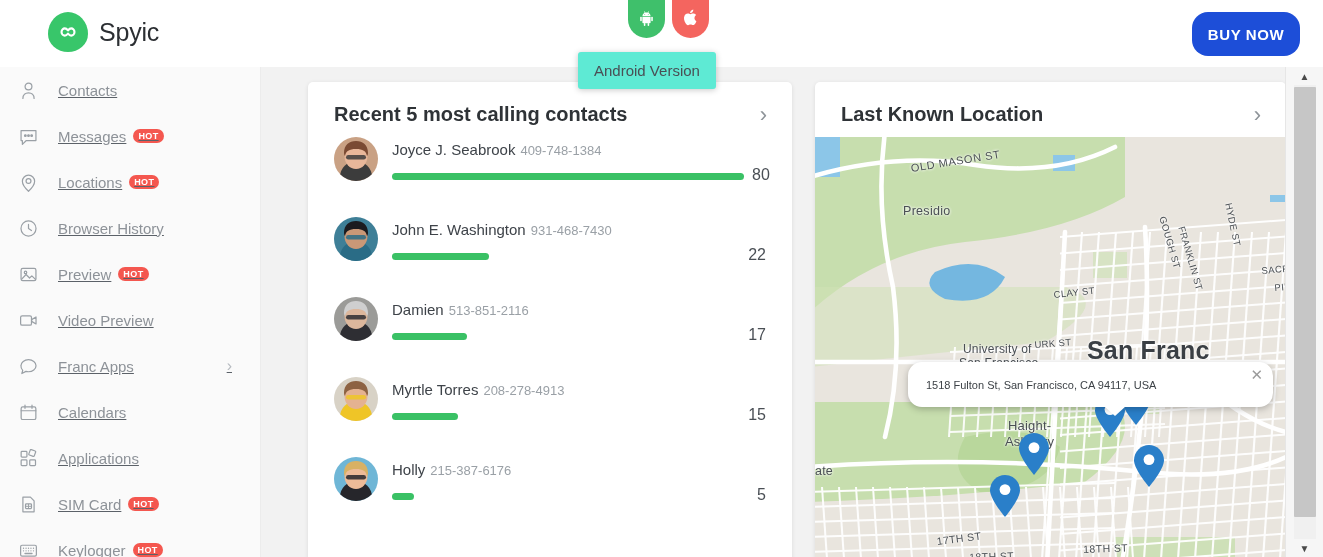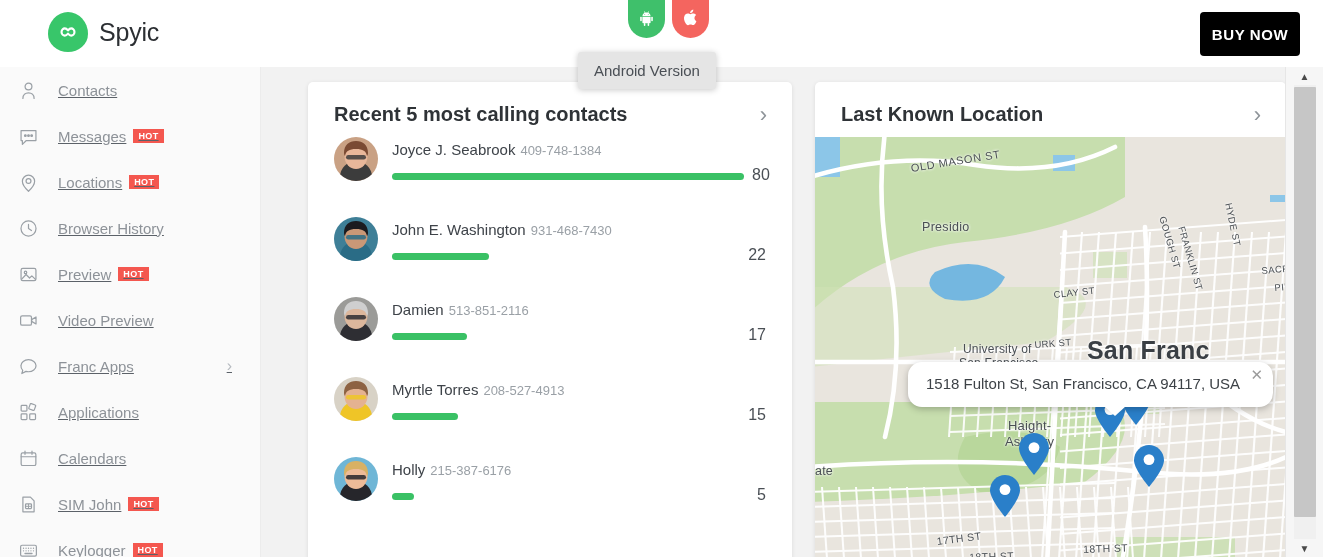--- a/index.html
+++ b/index.html
@@ -19,39 +19,39 @@
   .logo-mark svg{display:block;}
   .logo-text{font-size:25px;color:#2c2f33;letter-spacing:-0.2px;font-weight:400;}
 
   .os-toggle{position:absolute;left:628px;top:-16px;display:flex;gap:7px;z-index:45;}
   .os-pill{width:37px;height:54px;border-radius:0 0 19px 19px;display:flex;align-items:flex-end;
     justify-content:center;padding-bottom:11px;box-sizing:border-box;cursor:pointer;}
   .os-pill.android{background:#3fc06b;}
   .os-pill.apple{background:#f4655f;}
   .os-pill svg{display:block;}
 
-  .tooltip{position:absolute;left:578px;top:52px;background:#e5e5e5;border-radius:3px;
+  .tooltip{position:absolute;left:578px;top:52px;background:#5eead4;border-radius:3px;
     box-shadow:0 1px 6px rgba(0,0,0,.22);padding:10px 16px;font-size:15px;color:#4a4f55;
     white-space:nowrap;z-index:46;}
 
-  .buy-btn{position:absolute;right:23px;top:12px;width:100px;height:44px;background:#000000;
-    border:none;border-radius:4px;color:#fff;font-size:15px;font-weight:bold;letter-spacing:.6px;
+  .buy-btn{position:absolute;right:23px;top:12px;width:108px;height:44px;background:#1d4ed8;
+    border:none;border-radius:16px;color:#fff;font-size:15px;font-weight:bold;letter-spacing:.6px;
     cursor:pointer;font-family:"Liberation Sans", sans-serif;}
 
   
   .sidebar{position:absolute;left:0;top:67px;width:261px;height:490px;background:#fafafa;
     border-right:1px solid #ececec;box-sizing:border-box;overflow:hidden;text-decoration:underline;}
   .nav-item{height:46px;display:flex;align-items:center;padding-left:14px;cursor:pointer;
     box-sizing:border-box;}
   .nav-icon{width:40px;min-width:40px;display:flex;align-items:center;justify-content:flex-start;
     padding-left:4px;color:#9aa0a6;}
   .nav-icon svg{display:block;stroke:#9aa0a6;fill:none;stroke-width:1.4;}
   .nav-label{font-size:15px;color:#8d9298;white-space:nowrap;}
   .hot{display:inline-block;background:#f4574f;color:#fff;font-size:9px;font-weight:bold;
-    border-radius:0;padding:2px 5px 2px 5px;margin-left:7px;vertical-align:2px;letter-spacing:.4px;}
+    border-radius:7px;padding:2px 5px 2px 5px;margin-left:7px;vertical-align:2px;letter-spacing:.4px;}
   .nav-caret{margin-left:auto;margin-right:28px;color:#b6bbc0;font-size:16px;line-height:1;}
 
   
   .main{position:absolute;left:261px;top:67px;width:1062px;height:490px;background:#f2f2f2;}
 
   .card{position:absolute;background:#fff;border-radius:5px;box-shadow:0 1px 4px rgba(0,0,0,.10);
     overflow:hidden;}
   .card-contacts{left:47px;top:15px;width:484px;height:520px;}
   .card-map{left:554px;top:15px;width:471px;height:520px;}
 
@@ -72,21 +72,21 @@
   .bar-fill{height:7px;background:#3ac165;border-radius:4px;}
   .bar-value{width:46px;text-align:right;font-size:16px;color:#4a4f55;margin-left:8px;
     padding-bottom:2px;}
 
   
   .map-area{position:absolute;left:0;top:55px;width:471px;height:465px;overflow:hidden;
     background:#e8e4dd;}
   .map-canvas{position:absolute;left:0;top:0;width:471px;height:465px;}
   .map-popup{position:absolute;left:93px;top:225px;width:365px;background:#fff;border-radius:14px;
     box-shadow:0 2px 7px rgba(0,0,0,.25);padding:13px 18px 14px 18px;box-sizing:border-box;}
-  .map-popup-text{font-size:15px;color:#3d4247;white-space:nowrap;}
+  .map-popup-text{font-size:11px;color:#3d4247;white-space:nowrap;}
   .map-popup-close{position:absolute;right:10px;top:5px;font-size:15px;color:#9b9b9b;cursor:pointer;
     line-height:1;}
   .map-popup-tail{position:absolute;left:196px;bottom:-9px;width:0;height:0;
     border-left:11px solid transparent;border-right:11px solid transparent;border-top:10px solid #fff;}
 
   .pin{position:absolute;width:34px;height:44px;}
   .maplabel{position:absolute;font-family:"Liberation Sans", sans-serif;color:#4a4f54;
     white-space:pre;pointer-events:none;text-shadow:0 0 3px rgba(255,255,255,.9),0 0 3px rgba(255,255,255,.9);}
 
   
@@ -169,46 +169,46 @@
           <svg width="21" height="21" viewBox="0 0 24 24">
             <path d="M12 4.2c4.7 0 8.6 3 8.6 6.9s-3.9 6.9-8.6 6.9c-1 0-2-.1-2.9-.4L4.4 20l1-3.6A6.7 6.7 0 0 1 3.4 11c0-3.8 3.9-6.8 8.6-6.8z" fill="none" stroke="#9aa0a6" stroke-width="1.4" stroke-linecap="round" stroke-linejoin="round"></path>
           </svg>
         </span>
         <span class="nav-label">Franc Apps</span>
         <span class="nav-caret">›</span>
       </div>
       <div class="nav-item">
         <span class="nav-icon">
           <svg width="21" height="21" viewBox="0 0 24 24">
+            <rect x="3.6" y="5.6" width="16.8" height="14.4" rx="1.8" fill="none" stroke="#9aa0a6" stroke-width="1.4" stroke-linecap="round" stroke-linejoin="round"></rect>
+            <path d="M3.6 10h16.8M8 3.6v3.6M16 3.6v3.6" fill="none" stroke="#9aa0a6" stroke-width="1.4" stroke-linecap="round" stroke-linejoin="round"></path>
+          </svg>
+        </span>
+        <span class="nav-label">Calendars</span>
+      </div>
+      <div class="nav-item">
+        <span class="nav-icon">
+          <svg width="21" height="21" viewBox="0 0 24 24">
             <rect x="3.6" y="3.8" width="6.6" height="6.6" rx="1" fill="none" stroke="#9aa0a6" stroke-width="1.4" stroke-linecap="round" stroke-linejoin="round"></rect>
             <rect x="3.6" y="13.6" width="6.6" height="6.6" rx="1" fill="none" stroke="#9aa0a6" stroke-width="1.4" stroke-linecap="round" stroke-linejoin="round"></rect>
             <rect x="13.4" y="13.6" width="6.6" height="6.6" rx="1" fill="none" stroke="#9aa0a6" stroke-width="1.4" stroke-linecap="round" stroke-linejoin="round"></rect>
             <rect x="13" y="2.4" width="6.6" height="6.6" rx="1" transform="rotate(20 16.3 5.7)" fill="none" stroke="#9aa0a6" stroke-width="1.4" stroke-linecap="round" stroke-linejoin="round"></rect>
           </svg>
         </span>
         <span class="nav-label">Applications</span>
       </div>
       <div class="nav-item">
         <span class="nav-icon">
           <svg width="21" height="21" viewBox="0 0 24 24">
-            <rect x="3.6" y="5.6" width="16.8" height="14.4" rx="1.8" fill="none" stroke="#9aa0a6" stroke-width="1.4" stroke-linecap="round" stroke-linejoin="round"></rect>
-            <path d="M3.6 10h16.8M8 3.6v3.6M16 3.6v3.6" fill="none" stroke="#9aa0a6" stroke-width="1.4" stroke-linecap="round" stroke-linejoin="round"></path>
-          </svg>
-        </span>
-        <span class="nav-label">Calendars</span>
-      </div>
-      <div class="nav-item">
-        <span class="nav-icon">
-          <svg width="21" height="21" viewBox="0 0 24 24">
             <path d="M5.6 3.6h8.6l4.2 4.2v12.6H5.6z" fill="none" stroke="#9aa0a6" stroke-width="1.4" stroke-linecap="round" stroke-linejoin="round"></path>
             <rect x="8.6" y="11.4" width="6.8" height="5.4" rx="1" fill="none" stroke="#9aa0a6" stroke-width="1.4" stroke-linecap="round" stroke-linejoin="round"></rect>
             <path d="M12 11.4v5.4M8.6 14.1h6.8" stroke="#9aa0a6" stroke-width="1.1"></path>
           </svg>
         </span>
-        <span class="nav-label">SIM John</span>
+        <span class="nav-label">SIM Card</span>
         <span class="hot">HOT</span>
       </div>
       <div class="nav-item">
         <span class="nav-icon">
           <svg width="21" height="21" viewBox="0 0 24 24">
             <rect x="3" y="6" width="18" height="12.4" rx="1.6" fill="none" stroke="#9aa0a6" stroke-width="1.4" stroke-linecap="round" stroke-linejoin="round"></rect>
             <path d="M6.3 9.4h.01M9.2 9.4h.01M12 9.4h.01M14.8 9.4h.01M17.7 9.4h.01M6.3 12.4h.01M9.2 12.4h.01M12 12.4h.01M14.8 12.4h.01M17.7 12.4h.01M8 15.4h8" stroke="#9aa0a6" stroke-width="1.5" stroke-linecap="round"></path>
           </svg>
         </span>
         <span class="nav-label">Keylogger</span>
@@ -280,21 +280,21 @@
           </div>
           <div class="contact-row">
             <div class="avatar"><svg width="44" height="44" viewBox="0 0 44 44">
                 <rect width="44" height="44" fill="#d8d2c6"></rect>
                 <circle cx="22" cy="40" r="16" fill="#efc527"></circle>
                 <ellipse cx="22" cy="19" rx="11.5" ry="13" fill="#e4b291"></ellipse>
                 <path d="M10 16c0-8 5-12 12-12s12 4 12 12c0 2-1 3-1 3-1-5-4-7-11-7s-10 2-11 7c0 0-1-1-1-3z" fill="#8d6242"></path>
                 <rect x="12" y="18" width="20" height="4.6" rx="2.3" fill="#efc527" opacity=".85"></rect>
               </svg></div>
             <div class="contact-body">
-              <div class="contact-line"><span class="contact-name">Myrtle Torres</span><span class="contact-phone">208-527-4913</span></div>
+              <div class="contact-line"><span class="contact-name">Myrtle Torres</span><span class="contact-phone">208-278-4913</span></div>
               <div class="bar-row">
                 <span class="bar-track">
                   <span class="bar-fill" style="display:block;width:66px;background:#3ac165"></span>
                 </span>
                 <span class="bar-value">15</span>
               </div>
             </div>
           </div>
           <div class="contact-row">
             <div class="avatar"><svg width="44" height="44" viewBox="0 0 44 44">
@@ -447,21 +447,21 @@
               <path d="M70 -5 Q60 70 78 150 Q88 230 70 300"></path>
               <path d="M-5 225 H471"></path>
               <path d="M-5 330 Q160 318 330 335 Q420 344 471 320"></path>
               <path d="M250 95 L230 465"></path>
               <path d="M330 90 Q340 250 300 465"></path>
               <path d="M380 240 Q430 285 471 295"></path>
             </g>
           </svg>
         <div id="map-labels">
             <div class="maplabel" style="left: 95px; top: 25px; font-size: 11px; letter-spacing: 0.6px; transform: rotate(-9deg); transform-origin: left top;">OLD MASON ST</div>
-            <div class="maplabel" style="left: 107px; top: 67px; font-size: 12.5px; letter-spacing: 0.3px; transform-origin: left top; margin-top: 16px;">Presidio</div>
+            <div class="maplabel" style="left: 88px; top: 67px; font-size: 12.5px; letter-spacing: 0.3px; transform-origin: left top;">Presidio</div>
             <div class="maplabel" style="left: 238px; top: 152px; font-size: 9.5px; letter-spacing: 0.4px; transform: rotate(-6deg); transform-origin: left top;">CLAY ST</div>
             <div class="maplabel" style="left: 353px; top: 78px; font-size: 9.5px; letter-spacing: 0.4px; transform: rotate(74deg); transform-origin: left top;">GOUGH ST</div>
             <div class="maplabel" style="left: 372px; top: 88px; font-size: 9.5px; letter-spacing: 0.4px; transform: rotate(74deg); transform-origin: left top;">FRANKLIN ST</div>
             <div class="maplabel" style="left: 419px; top: 65px; font-size: 9.5px; letter-spacing: 0.4px; transform: rotate(78deg); transform-origin: left top;">HYDE ST</div>
             <div class="maplabel" style="left: 446px; top: 128px; font-size: 9.5px; letter-spacing: 0.4px; transform: rotate(-5deg); transform-origin: left top;">SACRAM</div>
             <div class="maplabel" style="left: 459px; top: 145px; font-size: 9.5px; letter-spacing: 0.4px; transform: rotate(-5deg); transform-origin: left top;">PINE</div>
             <div class="maplabel" style="left: 148px; top: 205px; font-size: 12px; letter-spacing: 0.2px; transform-origin: left top;">University of</div>
             <div class="maplabel" style="left: 144px; top: 219px; font-size: 12px; letter-spacing: 0.2px; transform-origin: left top;">San Francisco</div>
             <div class="maplabel" style="left: 219px; top: 202px; font-size: 9.5px; letter-spacing: 0.4px; transform: rotate(-4deg); transform-origin: left top;">URK ST</div>
             <div class="maplabel" style="left: 272px; top: 199px; font-size: 25px; letter-spacing: 0.2px; transform-origin: left top; color: rgb(58, 63, 68); font-weight: bold;">San Franc</div>

